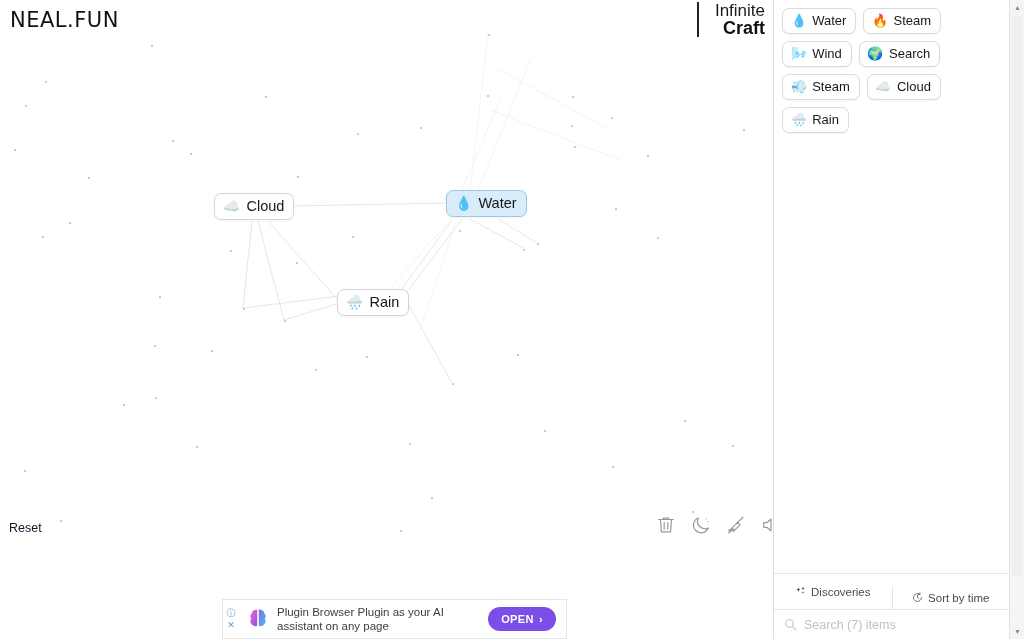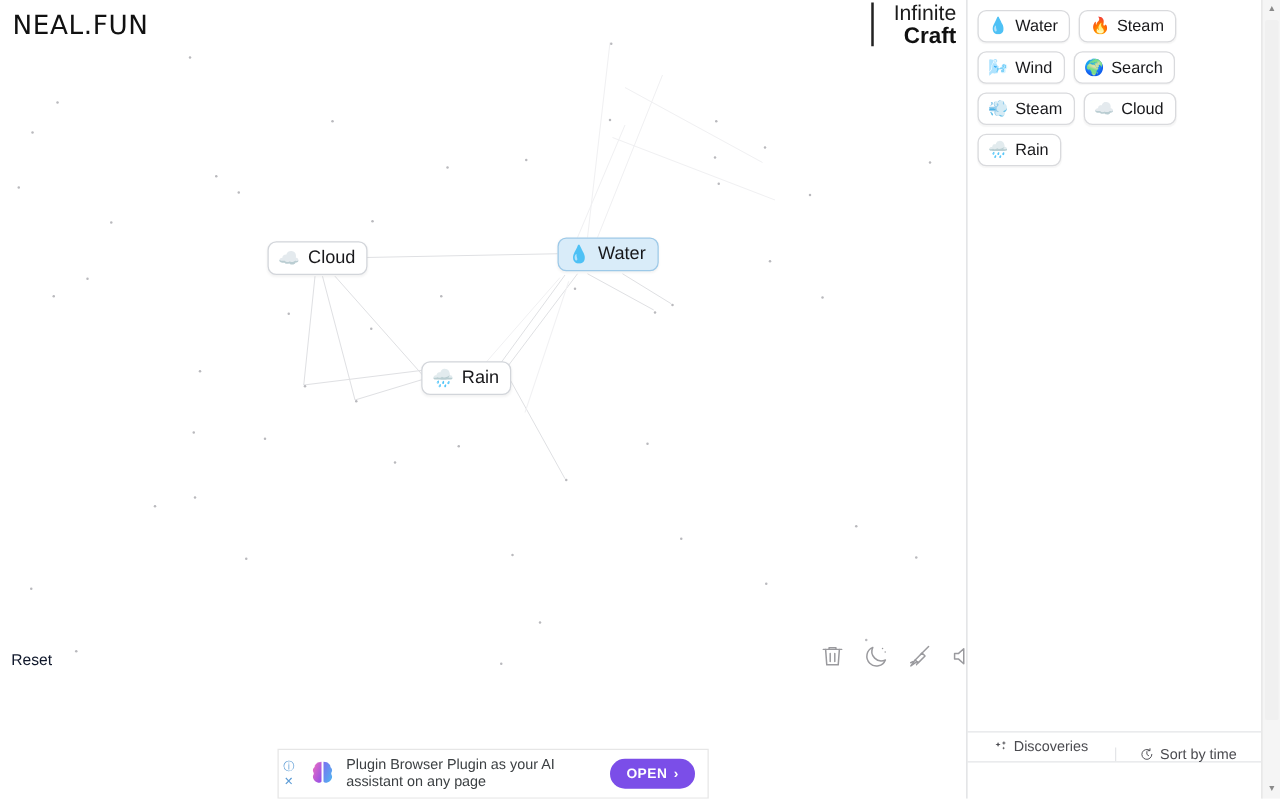--- a/index.html
+++ b/index.html
@@ -121,21 +121,21 @@
     display: inline-flex; align-items: center; gap: 5px;
     padding: 4px 9px 5px 8px; background: #fff;
     border: 1px solid #d9dadd; border-radius: 7px;
     font-size: 13px; color: #18181b; white-space: nowrap;
     cursor: pointer;
     box-shadow: 0 1px 1px rgba(0,0,0,0.04);
   }
   .chip .ico { font-size: 13px; line-height: 1; }
 
   .sbtabs {
-    position: absolute; left: 0; right: 0; bottom: 29px; height: 25px;
+    position: absolute; left: 0; right: 0; bottom: 29px; height: 37px;
     display: flex; border-top: 1px solid #e4e5e8; border-bottom: 1px solid #e4e5e8;
   }
   .sbtab {
     flex: 1 1 50%; display: flex; align-items: center; justify-content: center;
     gap: 5px; font-size: 11.5px; color: #4b4b50; cursor: pointer;
   }
   .sbtab + .sbtab { border-left: 1px solid #e4e5e8; margin-top: 12px; }
   .sbtab svg { width: 11px; height: 11px; display: block; }
 
   .searchbar {
@@ -373,20 +373,29 @@
       <div class="sbtab">
         <svg viewBox="0 0 16 16" fill="none" stroke="#4b4b50" stroke-width="1.1" stroke-linecap="round" stroke-linejoin="round">
           <path d="M13.8 8a5.8 5.8 0 1 1-2.4-4.7"></path>
           <path d="M11.6 1.4v2.3H9.3"></path>
           <path d="M8 4.8V8l2 1.5"></path>
         </svg>
         <span>Sort by time</span>
       </div>
     </div>
 
+    <div class="searchbar">
+      <span class="mag">
+        <svg viewBox="0 0 16 16" fill="none" stroke="currentColor" stroke-width="1.4" stroke-linecap="round">
+          <circle cx="6.8" cy="6.8" r="4.6"></circle>
+            <path d="M10.3 10.3l4 4"></path>
+        </svg>
+      </span>
+      <input type="text" placeholder="Search (7) items" style="">
+    </div>
 
   </div>
 
   <div class="winscroll">
     <div class="arrow up">▲</div>
     <div class="thumb"></div>
     <div class="arrow down">▼</div>
   </div>
 
 </div>

